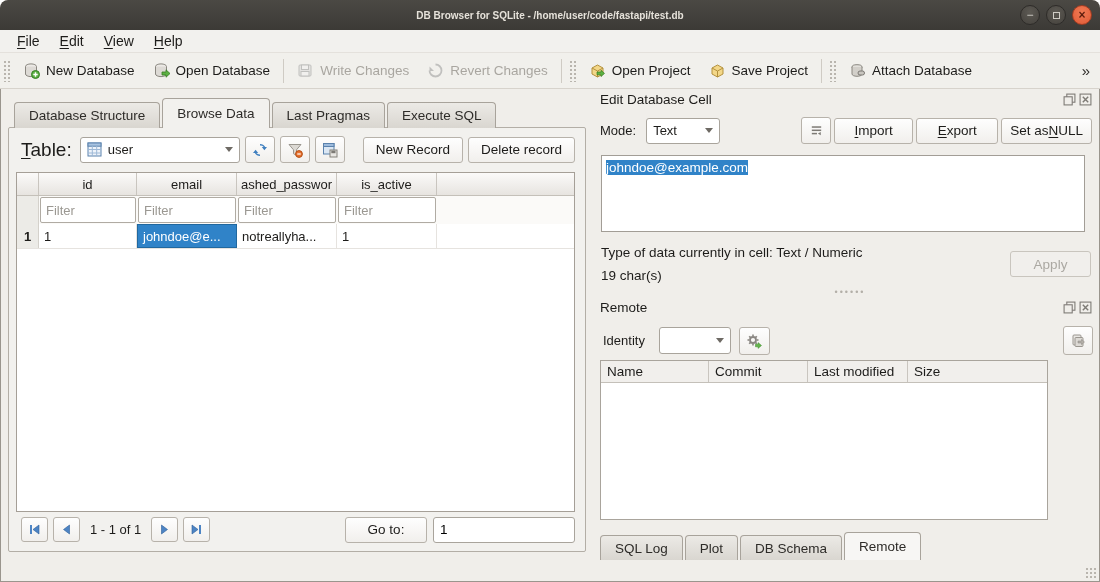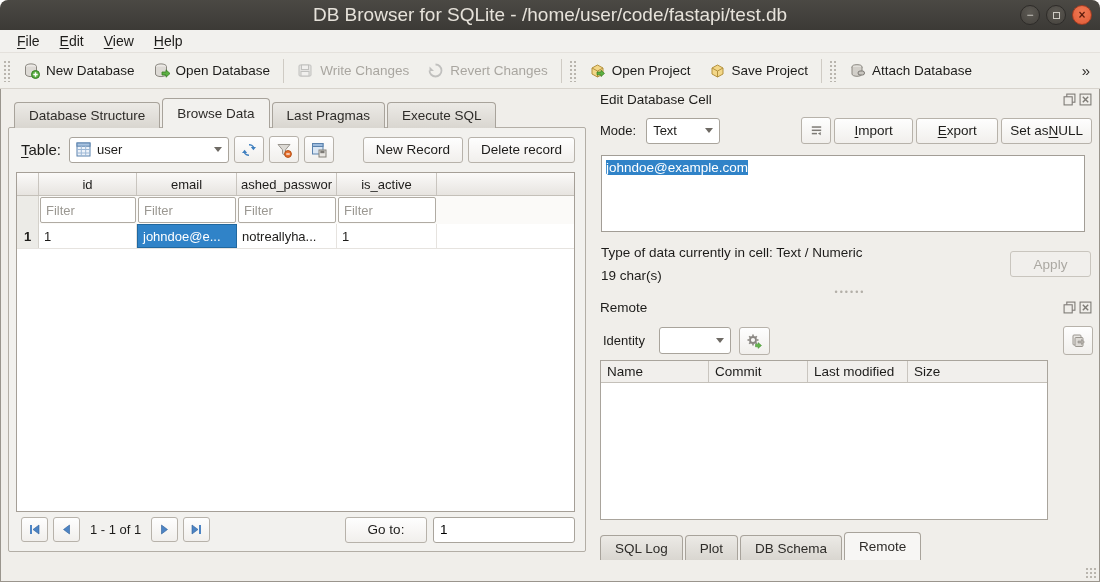--- a/index.html
+++ b/index.html
@@ -5,21 +5,21 @@
   * { margin:0; padding:0; box-sizing:border-box; }
   html,body { background:#fff; }
   body { font-family:"Liberation Sans","DejaVu Sans",sans-serif; font-size:13px; color:#1d1c1a; }
   #win { position:relative; width:1100px; height:582px; background:#f0eeea; overflow:hidden;
          border-radius:8px 8px 0 0; box-shadow:0 0 0 1px #9a958d inset; }
 
   
   .titlebar { position:absolute; left:0; top:0; width:1100px; height:30px;
               background:linear-gradient(#4b4944,#3c3a36); border-radius:8px 8px 0 0;
               display:flex; align-items:center; justify-content:center; }
-  .titlebar .title { color:#e6e2da; font-weight:normal; font-size:19px; }
+  .titlebar .title { color:#e6e2da; font-weight:bold; font-size:10px; }
   .winbtns { position:absolute; right:8px; top:5px; display:flex; gap:6px; }
   .wbtn { width:20px; height:20px; border-radius:50%; display:flex; align-items:center; justify-content:center;
           background:radial-gradient(circle at 50% 35%, #5c5953, #45423d); border:1px solid #2e2c29;
           color:#cfccc5; font-size:12px; line-height:1; cursor:default; }
   .wbtn.close { background:radial-gradient(circle at 50% 35%, #f07a54, #e05a36); border-color:#a03c22; color:#5e1d0d; font-weight:bold; }
   .wbtn .sq { width:7px; height:7px; border:1.5px solid #cfccc5; display:block; }
 
   
   .menubar { position:absolute; left:0; top:30px; width:1100px; height:23px; background:#f2f1ee;
              display:flex; align-items:center; padding-left:8px; gap:2px; border-bottom:1px solid #e4e1dc; }
@@ -56,21 +56,21 @@
 
   
   .ltabs { position:absolute; left:14px; top:99px; display:flex; align-items:flex-end; height:29px; z-index:2; }
   .tab { height:26px; padding:0 14px; display:flex; align-items:center; font-size:13.5px;
          background:linear-gradient(#eceae6,#d9d6d0); border:1px solid #a8a39b; border-bottom:none;
          border-radius:4px 4px 0 0; margin-right:2px; color:#2e2c29; }
   .tab.active { height:30px; background:#f2f1ee; position:relative; z-index:3; }
   .lframe { position:absolute; left:8px; top:127px; width:578px; height:425px; background:#f2f1ee;
             border:1px solid #b3aea6; border-radius:2px; }
   .lcontrols { position:absolute; left:12px; top:8px; width:554px; height:27px; display:flex; align-items:center; }
-  .lbl { font-size:15px; margin-right:8px; }
+  .lbl { font-size:19px; margin-right:8px; }
   .table-combo { width:160px; }
   .lcontrols .iconbtn { margin-left:5px; }
   .lcontrols .spacer { flex:1; }
   .lcontrols .btn + .btn { margin-left:5px; }
 
   .grid { position:absolute; left:7px; top:44px; width:559px; height:340px; background:#fff; border:1px solid #a59f97; }
   .gheader { display:flex; height:23px; background:linear-gradient(#fbfaf9,#e7e4e0); border-bottom:1px solid #c4c0b9; }
   .gh-cell { display:flex; align-items:center; justify-content:center; font-size:13px; color:#1d1c1a;
              border-right:1px solid #c9c5bf; overflow:hidden; white-space:nowrap; flex:none; }
   .gh-corner { width:22px; }

